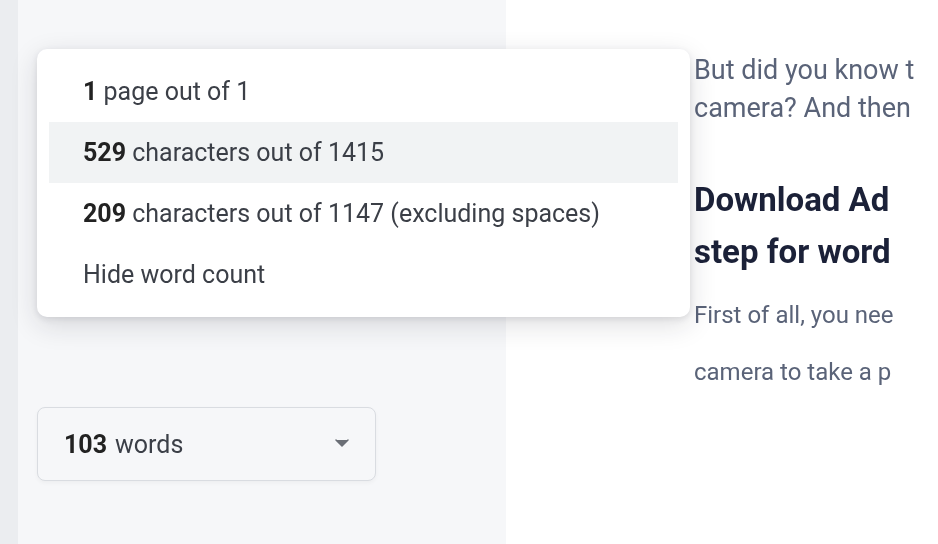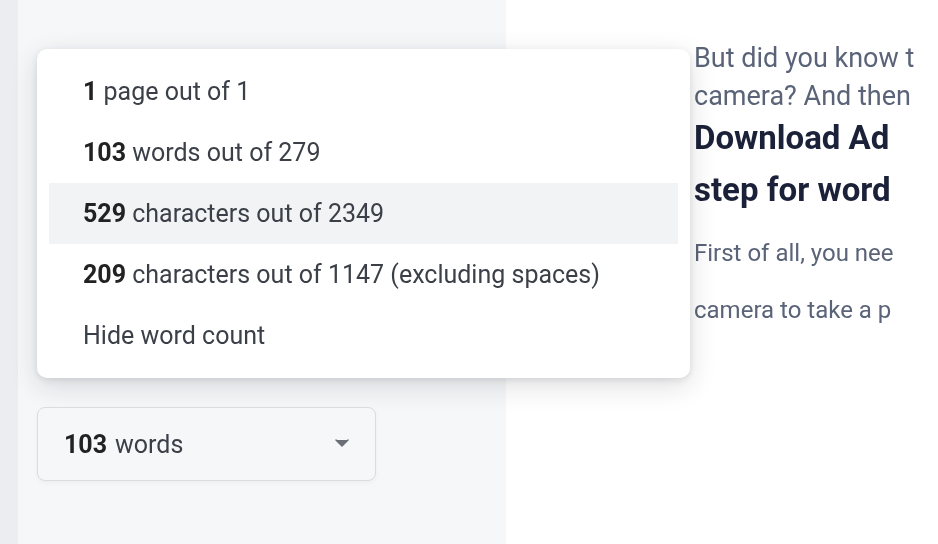--- a/index.html
+++ b/index.html
@@ -12,30 +12,31 @@
     width: 506px; height: 544px;
     background: #f6f7f9;
     border-left: 18px solid #ebedf0;
   }
 
   .doc-area {
     position: absolute;
     left: 506px; top: 0; right: 0; height: 544px;
     background: #fff;
     padding-left: 188px;
-    padding-top: 40px;
+    padding-top: 52px;
     overflow: hidden;
   }
   .doc-area p.body {
     font-size: 27px;
     line-height: 1.40;
     color: #5a6378;
     white-space: nowrap;
   }
   .doc-area h2 {
+    margin-top: 50px;
     font-size: 33px;
     font-weight: 700;
     line-height: 1.35;
     color: #1b2138;
     white-space: nowrap;
   }
   .doc-area p.body2 {
     margin-top: 24px;
     font-size: 24px;
     line-height: 1.40;
@@ -98,25 +99,22 @@
   <h2>Download Ad</h2>
   <h2 style="margin-top:8px">step for word</h2>
   <p class="body2">First of all, you nee</p>
   <p class="body2">camera to take a p</p>
 </div>
 
 <div class="popup">
   <div class="item">
     <b>1</b><span> page out of 1</span>
   </div>
-  <div class="item">
-    <b>103</b><span> words out of 279</span>
-  </div>
   <div class="item sel">
-    <b>529</b><span> characters out of 2349</span>
+    <b>529</b><span> characters out of 1415</span>
   </div>
   <div class="item">
     <b>209</b><span> characters out of 1147 (excluding spaces)</span>
   </div>
   <div class="item">
     <span>Hide word count</span>
   </div>
 </div>
 
 <div class="wc-button">

